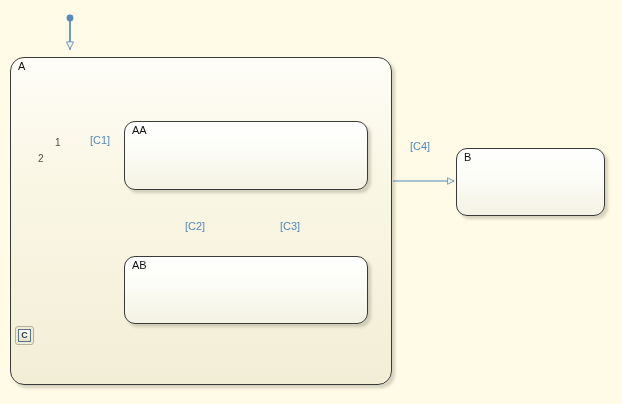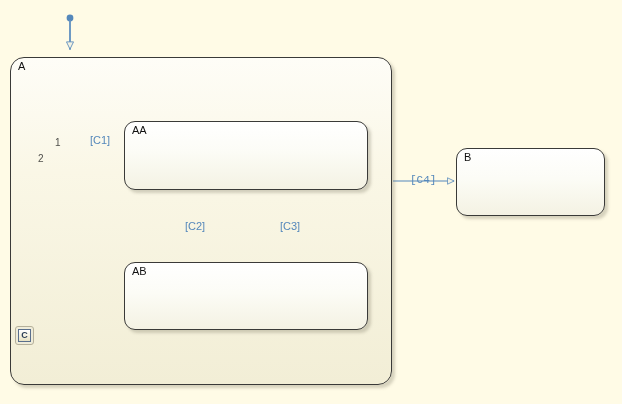--- a/index.html
+++ b/index.html
@@ -154,35 +154,35 @@
   </svg>
 
   <div class="state container" style="left:10px; top:57px; width:382px; height:328px;">
     <span class="state-label">A</span>
   </div>
 
   <div class="state" style="left:124px; top:121px; width:244px; height:69px;">
     <span class="state-label">AA</span>
   </div>
 
-  <div class="state" style="left:124px; top:262px; width:244px; height:68px;padding-left:16px;">
+  <div class="state" style="left:124px; top:256px; width:244px; height:68px;padding-left:16px;">
     <span class="state-label">AB</span>
   </div>
 
   <div class="state" style="left:456px; top:148px; width:149px; height:68px;">
     <span class="state-label">B</span>
   </div>
 
   <span class="cond-label" style="left:70px; top:134px;margin-left:20px;">[C1]</span>
 
   <span class="cond-label" style="left:185px; top:220px;">[C2]</span>
 
   <span class="cond-label" style="left:280px; top:220px;text-align:right;">[C3]</span>
 
-  <span class="cond-label" style="left:410px; top:174px;font-family:Liberation Mono, monospace;">[C4]</span>
+  <span class="cond-label" style="left:410px; top:140px;">[C4]</span>
 
   <span class="order-num" style="left:55px; top:137px;">1</span>
 
   <span class="order-num" style="left:38px; top:153px;">2</span>
 
   <div class="badge" style="left:15px; top:326px;">
     <span class="badge-inner">C</span>
   </div>
 
 </div>

